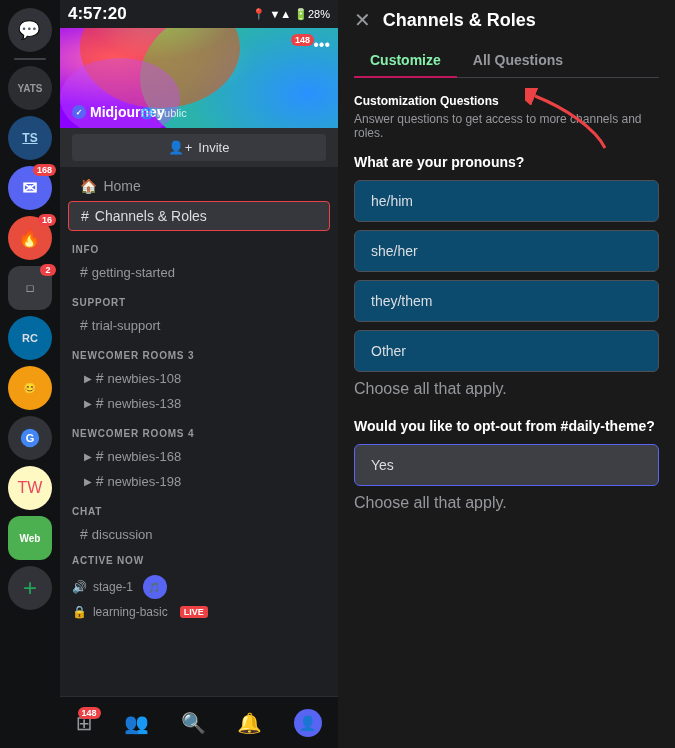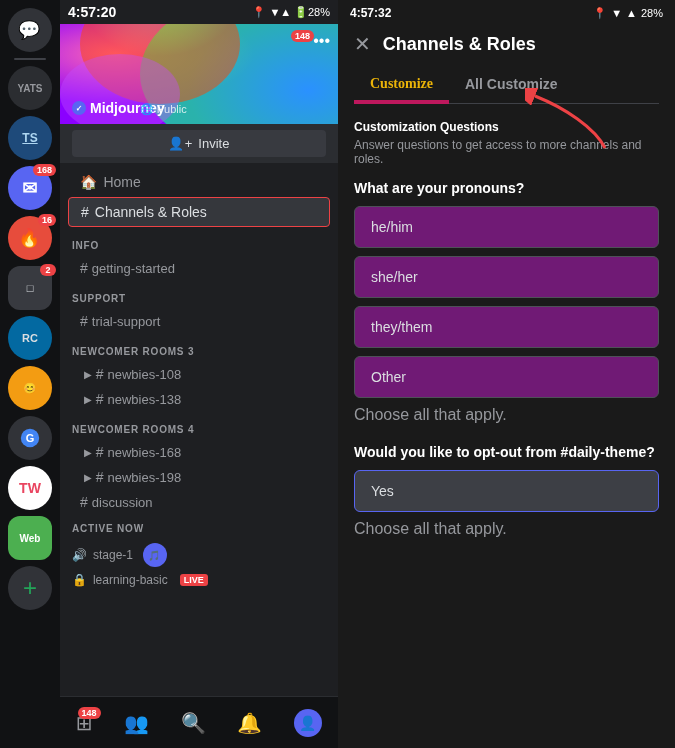--- a/index.html
+++ b/index.html
@@ -307,23 +307,22 @@
       padding: 8px 16px;
       font-size: 14px;
       font-weight: 600;
       color: #96989d;
       cursor: pointer;
       border-bottom: 2px solid transparent;
       margin-bottom: -1px;
     }
 
     .tab-btn.active {
-      color: #eab308;
-      border-bottom: 4px solid #be185d;
-      font-family: Liberation Serif, serif;
+      color: #86efac;
+      border-bottom: 2px solid #be185d;
     }
 
     .modal-content {
       flex: 1;
       overflow-y: auto;
       padding: 16px;
     }
 
     .modal-content::-webkit-scrollbar { width: 4px; }
     .modal-content::-webkit-scrollbar-thumb { background: #1e1f22; border-radius: 2px; }
@@ -342,21 +341,21 @@
     }
 
     .question-title {
       color: white;
       font-size: 14px;
       font-weight: 600;
       margin-bottom: 10px;
     }
 
     .option-item {
-      background: #701a75;
+      background: #0c4a6e;
       border: 1px solid #4e5058;
       border-radius: 6px;
       padding: 12px 16px;
       color: #dbdee1;
       font-size: 14px;
       margin-bottom: 8px;
       cursor: pointer;
     }
 
     .option-item.selected {
@@ -426,29 +425,29 @@
       <span class="badge">2</span>
     </div>
     <div class="server-icon" style="background:#0369a1;color:#dbdee1;font-size:11px;font-weight:700;">RC</div>
     <div class="server-icon" style="background:#f39c12;">😊</div>
     <div class="server-icon" style="background:#313338;font-size:18px;">
       <svg width="22" height="22" viewBox="0 0 24 24">
           <circle cx="12" cy="12" r="10" fill="#4285f4"></circle>
           <text x="12" y="16" text-anchor="middle" font-size="12" fill="white" font-weight="700">G</text>
         </svg>
     </div>
-    <div class="server-icon" style="background:#ffffff;color:#e94560;font-size:14px;font-weight:700;">TW</div>
+    <div class="server-icon" style="background:#fef9c3;color:#e94560;font-size:16px;font-weight:400;">TW</div>
     <div class="server-icon" style="background:#4caf50;color:white;font-size:10px;font-weight:700;border-radius:12px;">Web</div>
     <div class="server-icon si-add" style="background:#313338;color:#23a559;font-size:24px;font-weight:300;">+</div>
   </div>
 
   <div class="channel-panel">
 
     <div style="background:#1e1f22;padding:4px 8px;display:flex;align-items:center;justify-content:space-between;flex-shrink:0;">
-      <span style="color:white;font-size:14px;font-weight:600;">4:57:20</span>
+      <span style="color:white;font-size:17px;font-weight:600;">4:57:20</span>
       <span style="color:white;font-size:11px;">📍 ▼▲ 🔋28%</span>
     </div>
 
     <div class="server-header">
       <div class="server-banner banner-svg">
         <svg width="278" height="100" xmlns="http://www.w3.org/2000/svg">
           <defs>
             <radialGradient id="g1" cx="20%" cy="30%">
                 <stop offset="0%" stop-color="#ff69b4"></stop>
                 <stop offset="100%" stop-color="#8b00ff"></stop>
@@ -527,20 +526,21 @@
         <span style="font-size:10px;color:#96989d;">▶</span>
         <span class="channel-icon">#</span>
         <span>newbies-168</span>
       </div>
       <div class="channel-item indent">
         <span style="font-size:10px;color:#96989d;">▶</span>
         <span class="channel-icon">#</span>
         <span>newbies-198</span>
       </div>
 
+      <div class="category-label">CHAT</div>
       <div class="channel-item">
         <span class="channel-icon">#</span>
         <span>discussion</span>
       </div>
 
       <div class="active-now">
         <div class="active-now-label">ACTIVE NOW</div>
         <div class="voice-item">
           <span>🔊</span>
           <span>stage-1</span>
@@ -570,38 +570,29 @@
       </div>
       <div class="tab-item">
         <div style="width:28px;height:28px;border-radius:50%;background:#5865f2;display:flex;align-items:center;justify-content:center;font-size:14px;color:white;">👤</div>
       </div>
     </div>
   </div>
 </div>
 
 <div class="right-panel-wrapper">
 
-  <div class="right-status-bar">
-    <span class="right-status-time">4:57:32</span>
-    <div class="right-status-icons">
-      <span>📍</span>
-      <span>▼</span>
-      <span>▲</span>
-      <span>28%</span>
-    </div>
-  </div>
 
   <div class="modal-header">
     <span class="close-btn">✕</span>
     <span class="modal-title">Channels &amp; Roles</span>
   </div>
 
   <div class="tabs-row">
     <div class="tab-btn active">Customize</div>
-    <div class="tab-btn">All Customize</div>
+    <div class="tab-btn">All Questions</div>
   </div>
 
   <div style="position:absolute;top:88px;right:60px;z-index:10;pointer-events:none;">
     <svg width="90" height="65" viewBox="0 0 90 65">
       <defs>
         <marker id="arrowhead" markerWidth="10" markerHeight="7" refX="0" refY="3.5" orient="auto">
           <polygon points="0 0, 10 3.5, 0 7" fill="#ed4245"></polygon>
         </marker>
       </defs>
       <path d="M 80 60 C 70 40, 40 20, 10 8" stroke="#ed4245" stroke-width="3" fill="none" marker-end="url(#arrowhead)"></path>

